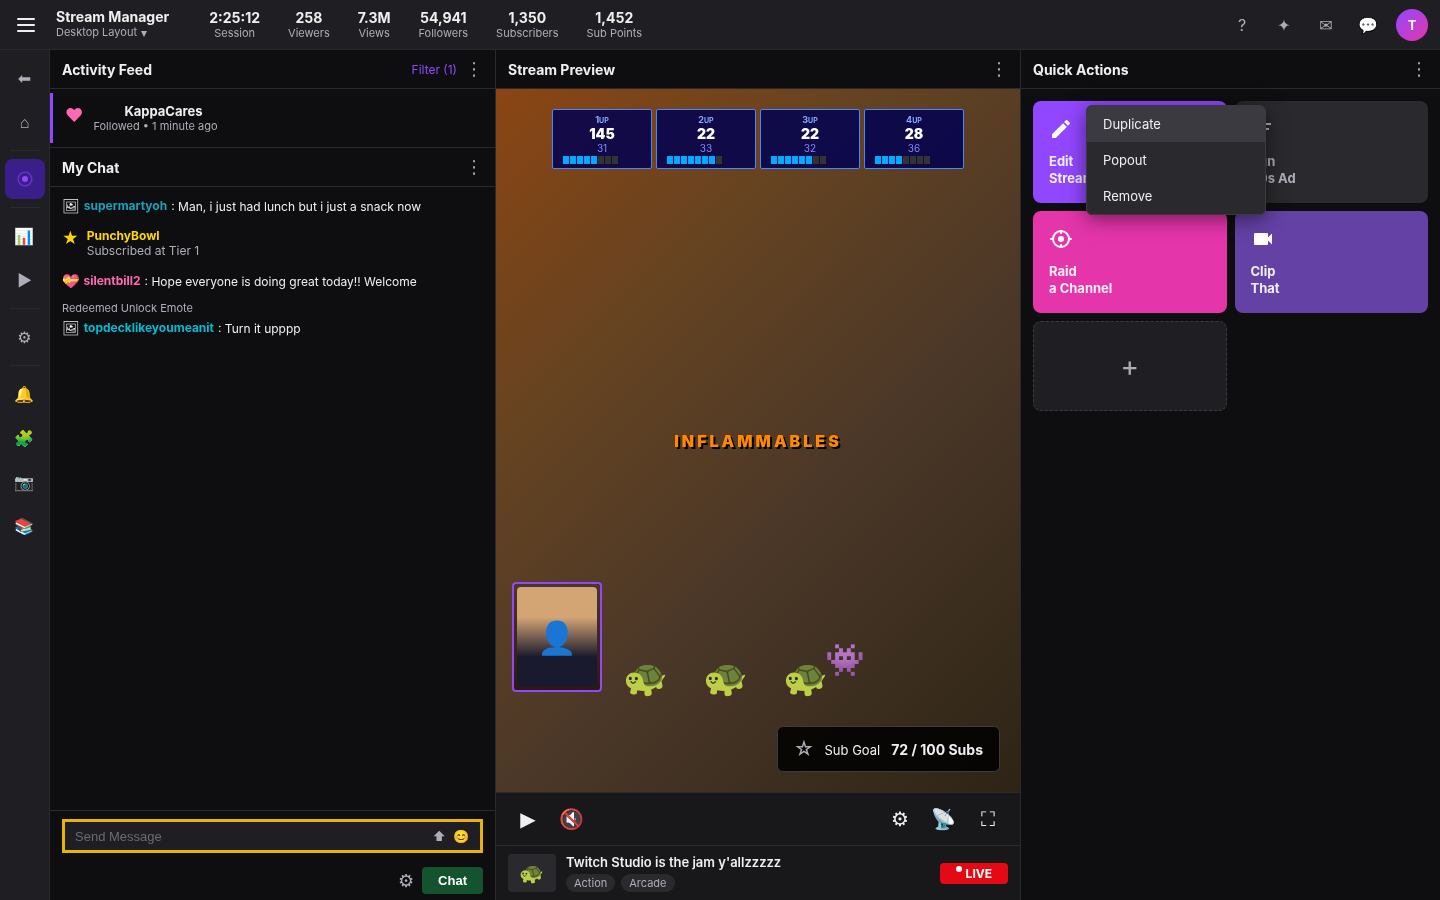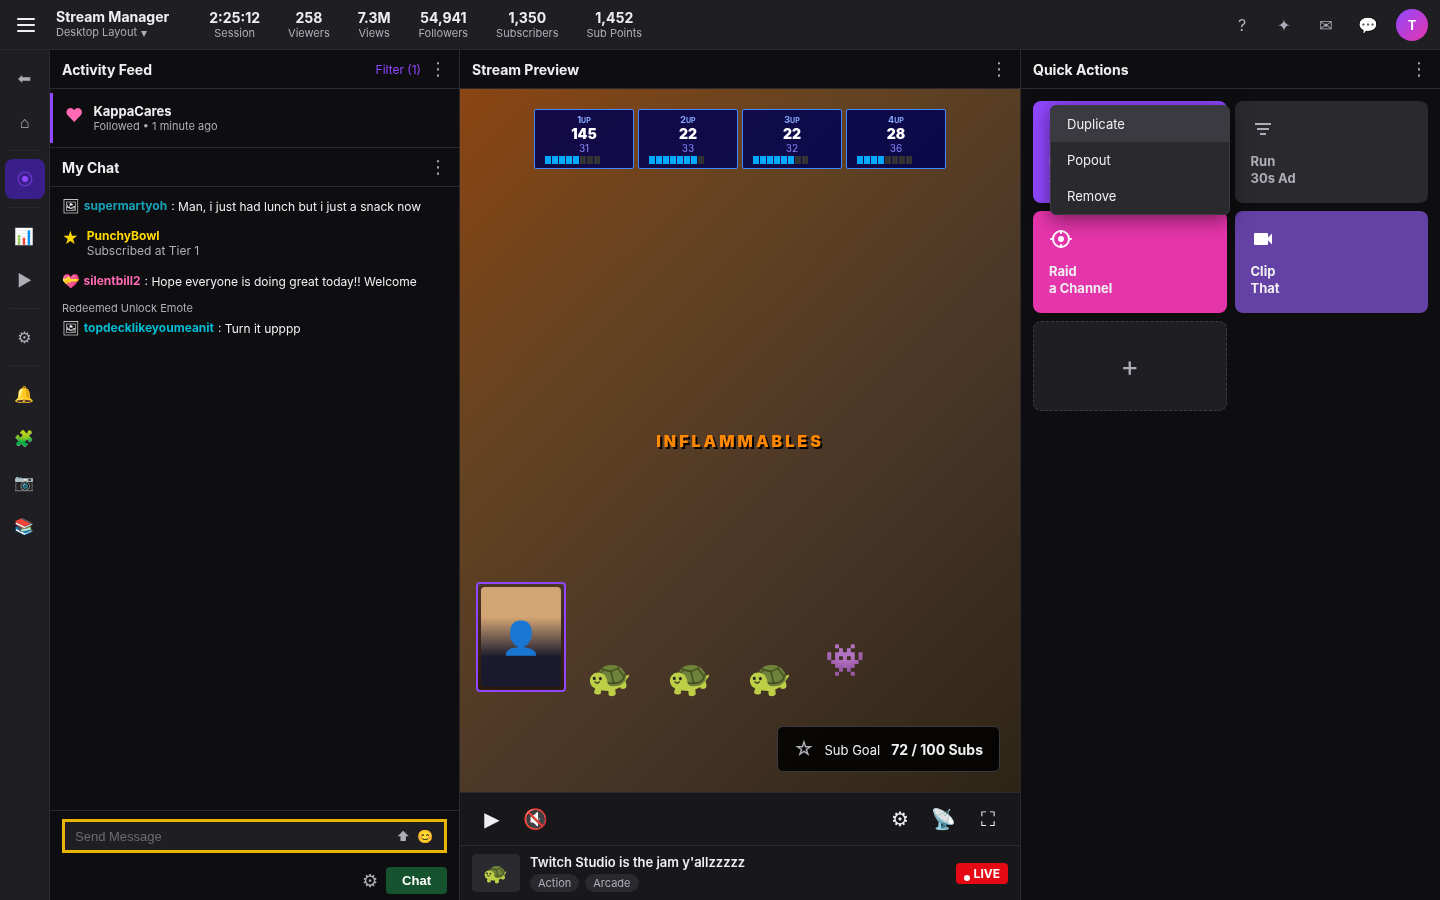--- a/index.html
+++ b/index.html
@@ -92,21 +92,21 @@
       display: flex; align-items: center; justify-content: center;
       border-radius: 8px; cursor: pointer; color: #adadb8; font-size: 16px;
     }
     .sidebar-item.active { background: #3a1f8a; color: #9147ff; }
     .sidebar-divider {
       width: 30px; height: 1px; background: #2a2a2e; margin: 4px 0;
     }
 
     
     .activity-feed {
-      width: 410px;
+      width: 446px;
       background: #0e0e10;
       border-right: 1px solid #2a2a2e;
       display: flex; flex-direction: column;
       flex-shrink: 0;
     }
     .panel-header {
       display: flex; align-items: center; padding: 10px 12px;
       border-bottom: 1px solid #2a2a2e; gap: 8px;
     }
     .panel-title {
@@ -121,21 +121,21 @@
 
     .activity-item {
       display: flex; align-items: flex-start; padding: 10px 12px; gap: 10px;
       border-left: 3px solid #9147ff;
       margin: 4px 0;
     }
     .activity-icon {
       font-size: 18px; color: #ff69b4; flex-shrink: 0; margin-top: 2px;
     }
     .activity-text { flex: 1; }
-    .activity-name { font-weight: 700; font-size: 13px; }
+    .activity-name { font-weight: 700; font-size: 13px; margin-left: 31px; }
     .activity-sub { font-size: 11px; color: #adadb8; }
 
     
     .my-chat {
       flex: 1; display: flex; flex-direction: column;
       border-top: 1px solid #2a2a2e;
       overflow: hidden;
     }
     .chat-messages {
       flex: 1; overflow-y: auto; padding: 8px 12px;
@@ -288,22 +288,22 @@
     }
     .stream-info-text { flex: 1; }
     .stream-title-text { font-size: 13px; font-weight: 600; }
     .stream-tags { display: flex; gap: 6px; margin-top: 4px; }
     .stream-tag {
       background: #2a2a2e; border-radius: 12px; padding: 2px 8px;
       font-size: 11px; color: #adadb8;
     }
     .live-badge {
       background: #e50914; color: #fff; border-radius: 4px;
-      padding: 3px 8px; font-size: 12px; font-weight: 700;
-      display: flex; align-items: flex-end; gap: 4px;
+      padding: 3px 16px; font-size: 12px; font-weight: 700;
+      display: flex; align-items: flex-start; gap: 4px;
     }
     .live-dot { width: 6px; height: 6px; border-radius: 50%; background: #fff; }
 
     
     .quick-actions {
       width: 420px;
       background: #0e0e10;
       display: flex; flex-direction: column;
       border-left: 1px solid #2a2a2e;
       flex-shrink: 0;

